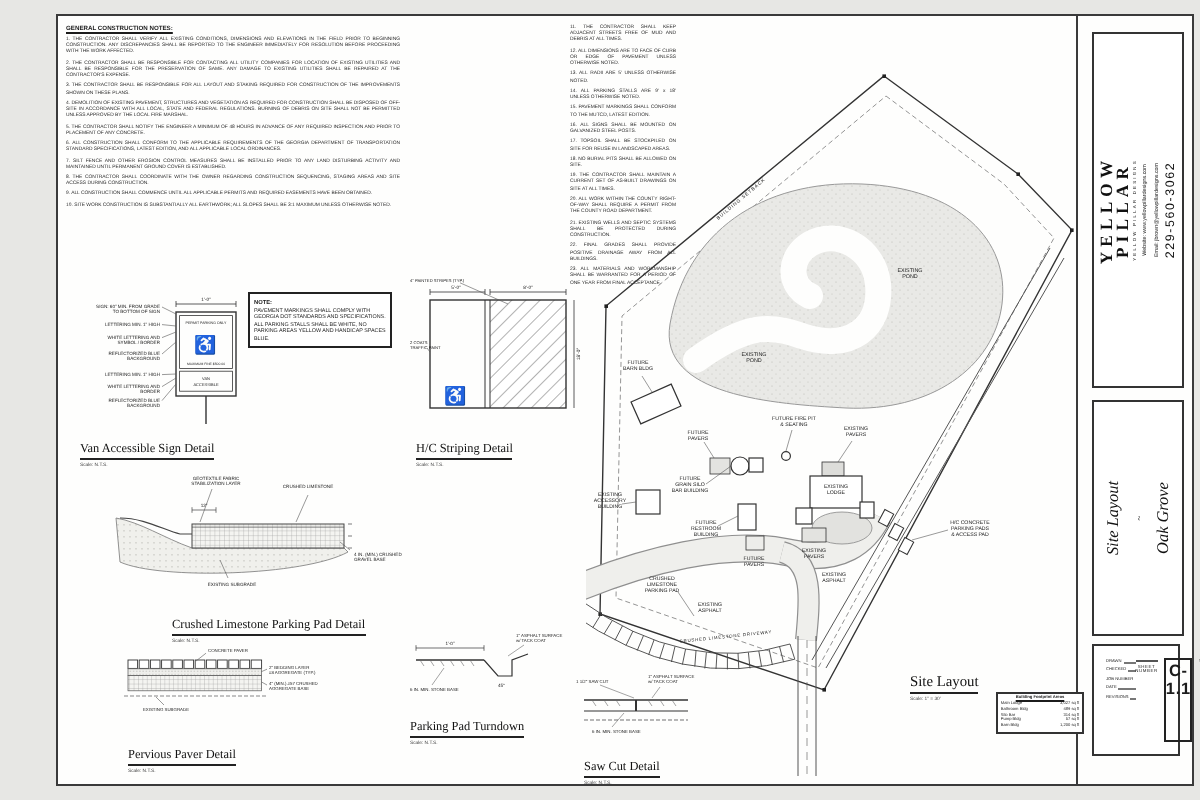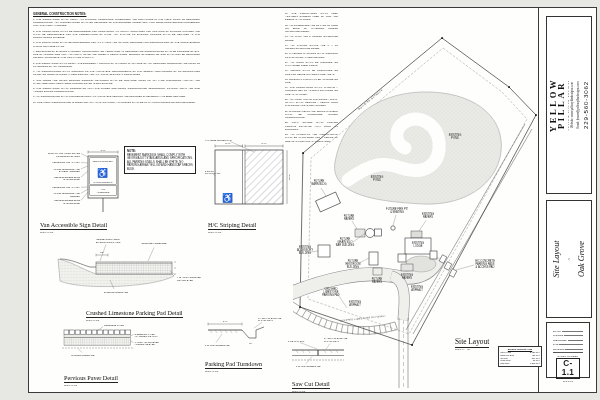--- a/index.html
+++ b/index.html
@@ -21,21 +21,21 @@
   .notebox .nb-body{font-size:2.7px;line-height:1.3;margin:0}
   .tb-box{border:0.7px solid #333;box-sizing:border-box;background:#fff}
   .rot{position:absolute;left:50%;top:50%;transform:translate(-50%,-50%) rotate(-90deg);
        display:flex;flex-direction:column;align-items:center;justify-content:space-evenly}
   .logo-line{font-family:"Liberation Serif",serif;font-weight:bold;font-size:8.6px;letter-spacing:2.6px;line-height:1.02;color:#111}
   .logo-sub{font-size:2.2px;letter-spacing:1.1px;color:#222;margin-top:0.8px}
   .tb-small{font-size:2.7px;color:#222;white-space:nowrap}
   .tb-phone{font-size:6.2px;letter-spacing:0.8px;color:#111;white-space:nowrap}
   .proj{font-family:"Liberation Serif",serif;font-style:italic;font-size:8.2px;color:#111;white-space:nowrap}
   .proj-sep{font-family:"Liberation Serif",serif;font-size:4.5px;color:#111}
-  .sheetbox{padding:6px;display:flex;flex-direction:column}
+  .sheetbox{padding:6px;display:flex;flex-direction:row}
   .fr{display:flex;align-items:flex-end;margin-bottom:1.4px}
   .fl{font-size:2.1px;color:#222;white-space:nowrap;margin-right:1px}
   .fline{flex:1;border-bottom:0.4px solid #777;height:2px}
   .sn-label{font-size:2.2px;text-align:center;letter-spacing:0.3px;margin:1.4px 0 1px 0;border-top:0.5px solid #555;padding-top:1.2px}
   .sn-box{border:0.7px solid #222;margin:0 3px;text-align:center;font-weight:bold;font-size:8.2px;letter-spacing:0.4px;padding:0.6px 0}
   .sn-of{font-size:2.1px;text-align:center;margin-top:1px}
   .areas{border:0.6px solid #333;background:#fff;box-sizing:border-box;padding:1.4px}
   .ar-title{font-size:2.1px;font-weight:bold;text-align:center;text-decoration:underline;margin:0 0 1px 0}
   .ar-row{display:flex;justify-content:space-between;font-size:2.05px;line-height:1.3}
 </style>

